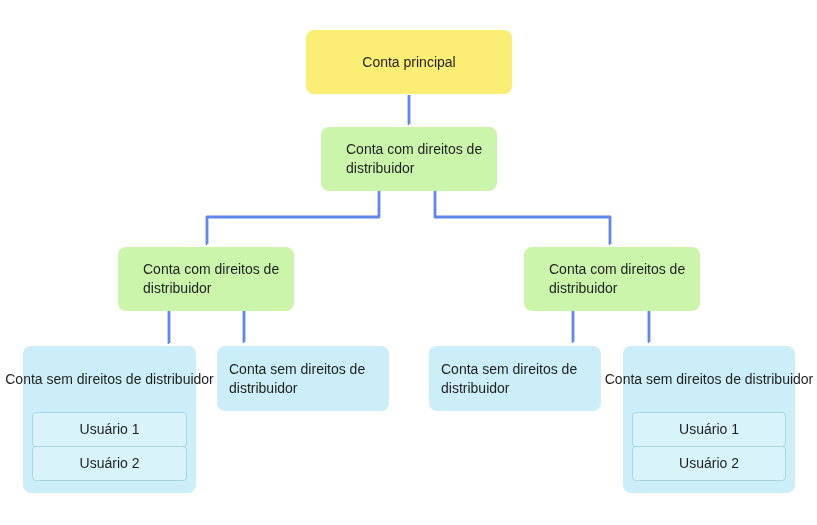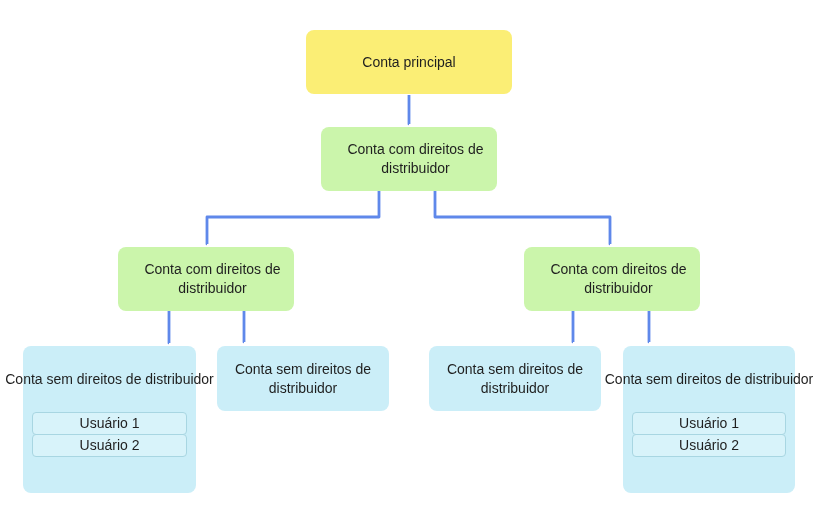--- a/index.html
+++ b/index.html
@@ -7,28 +7,28 @@
     --cell-fill:#D8F3FA; --cell-border:#A8D6E2; --edge:#5F88EA; --text:#1F1F1F;
   }
   html,body{margin:0;padding:0;}
   body{width:817px;height:525px;background:var(--bg);overflow:hidden;
        font-family:"Liberation Sans","DejaVu Sans",sans-serif;}
   #canvas{position:relative;width:817px;height:525px;background:var(--bg);}
   #edge-layer{position:absolute;left:0;top:0;width:817px;height:525px;pointer-events:none;}
   .node{position:absolute;border-radius:8px;box-sizing:border-box;display:flex;
         flex-direction:column;align-items:stretch;color:var(--text);font-size:14px;line-height:19px;}
   .node .lbl{flex:0 0 auto;display:flex;align-items:center;justify-content:center;
-             text-align:center;padding:0 12px;}
+             text-align:left;padding:0 12px;}
   .node.simple .lbl{flex:1 1 auto;}
   .node.kind-root{background:var(--root-fill);}
   .node.kind-distributor{background:var(--dist-fill);padding-left:13px;}
   .node.kind-plain{background:var(--plain-fill);}
   .title-area{height:66px;display:flex;align-items:center;justify-content:center;}
   .user-list{margin:0 9px;}
-  .user-cell{height:23px;margin-top:-1px;box-sizing:border-box;
+  .user-cell{height:35px;margin-top:-1px;box-sizing:border-box;
              border:1px solid var(--cell-border);border-radius:4px;background:var(--cell-fill);
              display:flex;align-items:center;justify-content:center;text-align:center;}
   .user-cell:first-child{margin-top:0;}
 </style>
 </head>
 <body>
 
 <div id="canvas">
   <svg id="edge-layer" width="817" height="525" viewBox="0 0 817 525" xmlns="http://www.w3.org/2000/svg">
     <defs>

